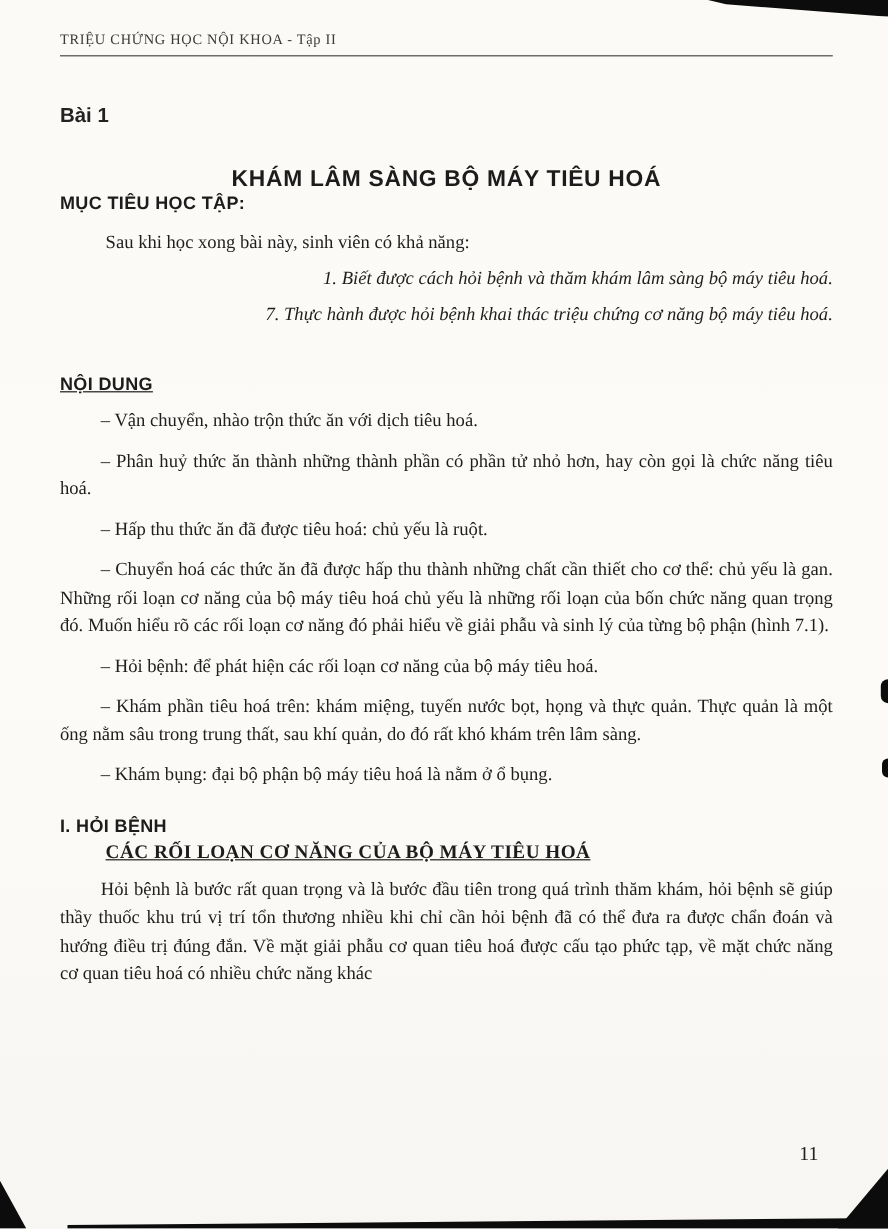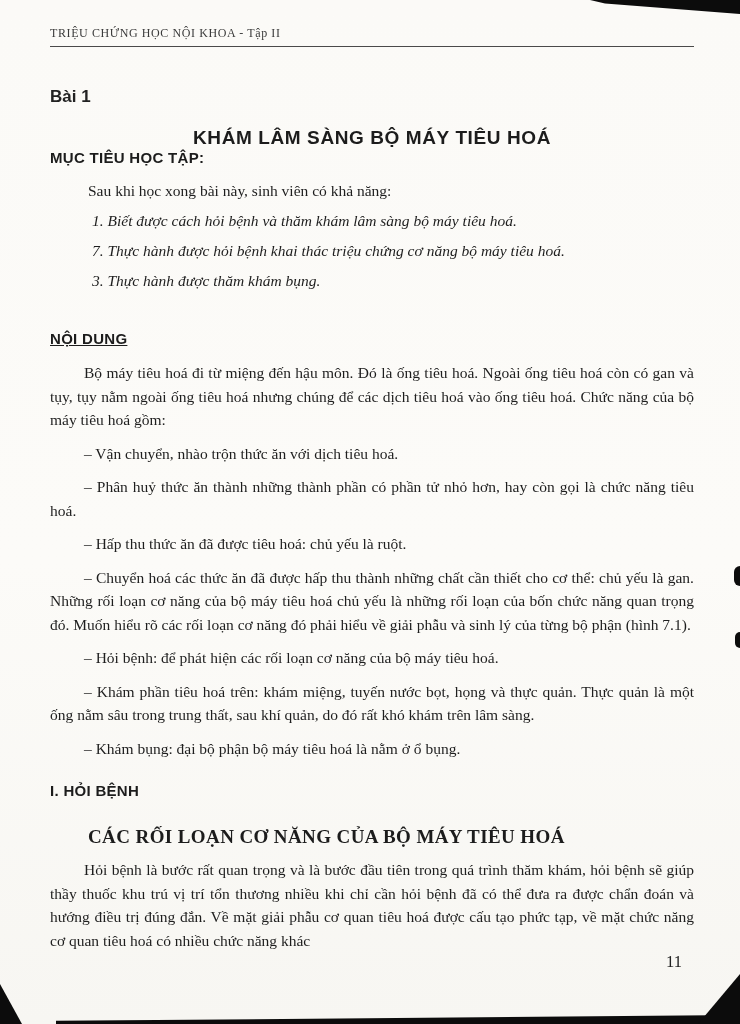--- a/index.html
+++ b/index.html
@@ -42,21 +42,21 @@
   }
   .lesson-number {
     margin-top: 40px;
     text-align: left;
     font-family: "Liberation Sans", sans-serif;
     font-weight: bold;
     font-size: 17px;
     color: #222;
   }
   .main-title {
-    margin: 20px 0 0 0;
+    margin: 32px 0 0 0;
     text-align: center;
     font-family: "Liberation Sans", sans-serif;
     font-weight: bold;
     font-size: 19px;
     letter-spacing: 0.6px;
     color: #1c1c1c;
   }
   .sec-head {
     margin: 0;
     font-family: "Liberation Sans", sans-serif;
@@ -69,36 +69,38 @@
   .content-heading    { margin-top: 40px; text-decoration: underline; }
   .section-heading    { margin-top: 22px; }
   .obj-intro {
     margin: 16px 0 0 38px;
     font-size: 15.5px;
   }
   .obj-item {
     margin: 12px 0 0 42px;
     font-style: italic;
     font-size: 15.5px;
+    text-align: right;
   }
   p.body {
     margin: 10px 0 0 0;
     font-size: 15.5px;
     line-height: 23.5px;
     text-align: justify;
     text-indent: 34px;
   }
   p.body.first { margin-top: 14px; }
   .sub-title {
-    margin: 27px 0 0 38px;
+    margin: 5px 0 0 38px;
     font-family: "Liberation Serif", serif;
     font-weight: bold;
-    font-size: 19px;
+    font-size: 16px;
     letter-spacing: 0.4px;
     color: #1c1c1c;
+    text-decoration: underline;
   }
   .page-number {
     position: absolute;
     right: 58px;
     bottom: 52px;
     font-size: 16.5px;
     font-family: "Liberation Serif", serif;
     color: #222;
     text-align: right;
   }
@@ -140,24 +142,22 @@
     <hr class="head-rule">
 
     <div class="lesson-number">Bài 1</div>
 
     <h1 class="main-title">KHÁM LÂM SÀNG BỘ MÁY TIÊU HOÁ</h1>
 
     <h2 class="sec-head objectives-heading">MỤC TIÊU HỌC TẬP:</h2>
     <p class="obj-intro">Sau khi học xong bài này, sinh viên có khả năng:</p>
     <p class="obj-item">1. Biết được cách hỏi bệnh và thăm khám lâm sàng bộ máy tiêu hoá.</p>
     <p class="obj-item">7. Thực hành được hỏi bệnh khai thác triệu chứng cơ năng bộ máy tiêu hoá.</p>
-    <p class="obj-item">3. Thực hành được thăm khám bụng.</p>
 
     <h2 class="sec-head content-heading">NỘI DUNG</h2>
-    <p class="body first">Bộ máy tiêu hoá đi từ miệng đến hậu môn. Đó là ống tiêu hoá. Ngoài ống tiêu hoá còn có gan và tụy, tụy nằm ngoài ống tiêu hoá nhưng chúng để các dịch tiêu hoá vào ống tiêu hoá. Chức năng của bộ máy tiêu hoá gồm:</p>
     <p class="body">–  Vận chuyển, nhào trộn thức ăn với dịch tiêu hoá.</p>
     <p class="body">–  Phân huỷ thức ăn thành những thành phần có phần tử nhỏ hơn, hay còn gọi là chức năng tiêu hoá.</p>
     <p class="body">–  Hấp thu thức ăn đã được tiêu hoá: chủ yếu là ruột.</p>
     <p class="body">–  Chuyển hoá các thức ăn đã được hấp thu thành những chất cần thiết cho cơ thể: chủ yếu là gan. Những rối loạn cơ năng của bộ máy tiêu hoá chủ yếu là những rối loạn của bốn chức năng quan trọng đó. Muốn hiểu rõ các rối loạn cơ năng đó phải hiểu về giải phẫu và sinh lý của từng bộ phận (hình 7.1).</p>
     <p class="body">–  Hỏi bệnh: để phát hiện các rối loạn cơ năng của bộ máy tiêu hoá.</p>
     <p class="body">–  Khám phần tiêu hoá trên: khám miệng, tuyến nước bọt, họng và thực quản. Thực quản là một ống nằm sâu trong trung thất, sau khí quản, do đó rất khó khám trên lâm sàng.</p>
     <p class="body">–  Khám bụng: đại bộ phận bộ máy tiêu hoá là nằm ở ổ bụng.</p>
 
     <h2 class="sec-head section-heading">I. HỎI BỆNH</h2>
     <div class="sub-title">CÁC RỐI LOẠN CƠ NĂNG CỦA BỘ MÁY TIÊU HOÁ</div>

